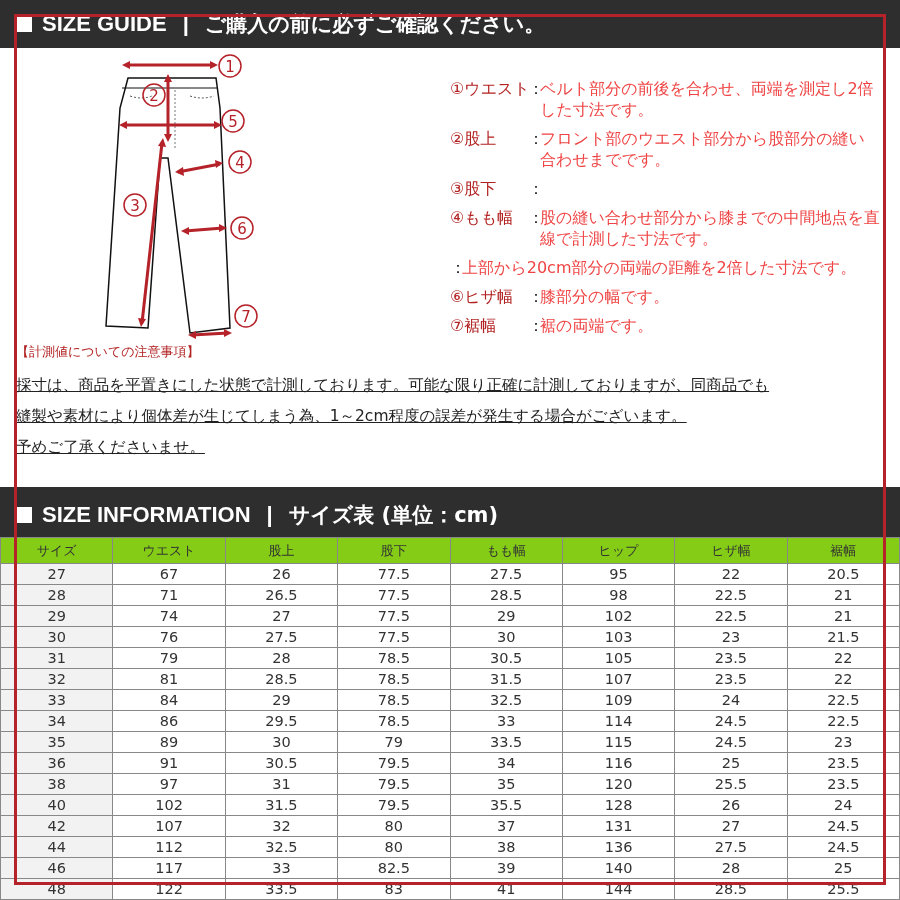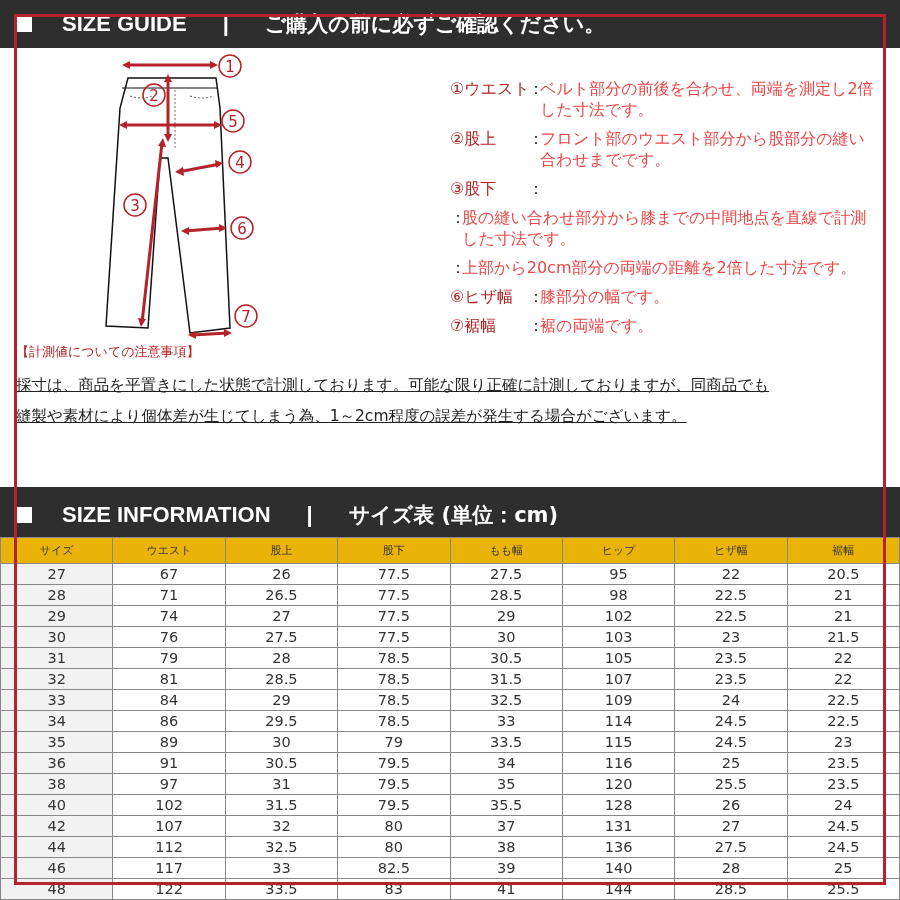--- a/index.html
+++ b/index.html
@@ -1,21 +1,21 @@
 <!DOCTYPE html>
 <html><head>
 <meta charset="utf-8">
 <style>
   * { box-sizing: border-box; margin: 0; padding: 0; }
   html, body { width: 900px; height: 900px; overflow: hidden; background: #ffffff; }
   body { position: relative; font-family: "DejaVu Sans", "Liberation Sans", sans-serif; color: #222; }
 
   .bar {
     position: absolute; left: 0; width: 900px; background: #2e2e2e; color: #fff;
-    display: flex; align-items: center; font-weight: bold; font-family: "Liberation Sans", "DejaVu Sans", sans-serif; gap: 20px;
+    display: flex; align-items: center; font-weight: bold; font-family: "Liberation Sans", "DejaVu Sans", sans-serif;
   }
   .bar-top { top: 0; height: 48px; padding-left: 16px; font-size: 22px; padding-top: 0; }
   .bar-info { top: 487px; height: 56px; padding-left: 16px; font-size: 22px; }
   .bar .sq { display: inline-block; width: 16px; height: 16px; background: #fff; margin-right: 10px; }
   .bar .sep { margin: 0 16px; font-weight: bold; }
   .bar .jp { font-family: "DejaVu Sans", sans-serif; font-size: 21px; }
 
   
   .diagram { position: absolute; left: 90px; top: 48px; width: 180px; height: 300px; }
   .diagram svg { width: 180px; height: 300px; }
@@ -32,21 +32,21 @@
 
   
   table.size-table {
     position: absolute; left: 0; top: 537px; width: 900px; border-collapse: collapse;
     font-size: 14.5px; table-layout: fixed;
   }
   .size-table th, .size-table td {
     border: 1px solid #888; text-align: center; color: #333; font-weight: normal;
     height: 21px; padding: 0; overflow: hidden;
   }
-  .size-table th { background: #eab308; height: 26px; font-size: 11px; }
+  .size-table th { background: #84cc16; height: 26px; font-size: 13px; }
   .size-table td.first { background: #f2f2f2; }
 
   
   .red-frame {
     position: absolute; left: 14px; top: 14px; width: 872px; height: 871px;
     border: 3px solid #b52229; pointer-events: none;
   }
 </style>
 </head>
 <body>
@@ -123,20 +123,21 @@
   <div class="legend-row">
     <span class="legend-term">②股上</span>
     <span class="legend-colon">：</span>
     <span class="legend-desc">フロント部のウエスト部分から股部分の縫い合わせまでです。</span>
   </div>
   <div class="legend-row">
     <span class="legend-term">③股下</span>
     <span class="legend-colon">：</span>
   </div>
   <div class="legend-row">
+    <span class="legend-term">④もも幅</span>
     <span class="legend-colon">：</span>
     <span class="legend-desc">股の縫い合わせ部分から膝までの中間地点を直線で計測した寸法です。</span>
   </div>
   <div class="legend-row">
     <span class="legend-colon">：</span>
     <span class="legend-desc">上部から20cm部分の両端の距離を2倍した寸法です。</span>
   </div>
   <div class="legend-row">
     <span class="legend-term">⑥ヒザ幅</span>
     <span class="legend-colon">：</span>
@@ -146,20 +147,21 @@
     <span class="legend-term">⑦裾幅</span>
     <span class="legend-colon">：</span>
     <span class="legend-desc">裾の両端です。</span>
   </div>
 </div>
 
 <div class="notes-title">【計測値についての注意事項】</div>
 <div class="notes-body">
   <div>採寸は、商品を平置きにした状態で計測しております。可能な限り正確に計測しておりますが、同商品でも</div>
   <div>縫製や素材により個体差が生じてしまう為、1～2cm程度の誤差が発生する場合がございます。</div>
+  <div>予めご了承くださいませ。</div>
 </div>
 
 <div class="bar bar-info">
   <span class="sq"></span>
   <span>SIZE INFORMATION</span>
   <span class="sep">|</span>
   <span class="jp">サイズ表 (単位：cm)</span>
 </div>
 
 <table class="size-table">

